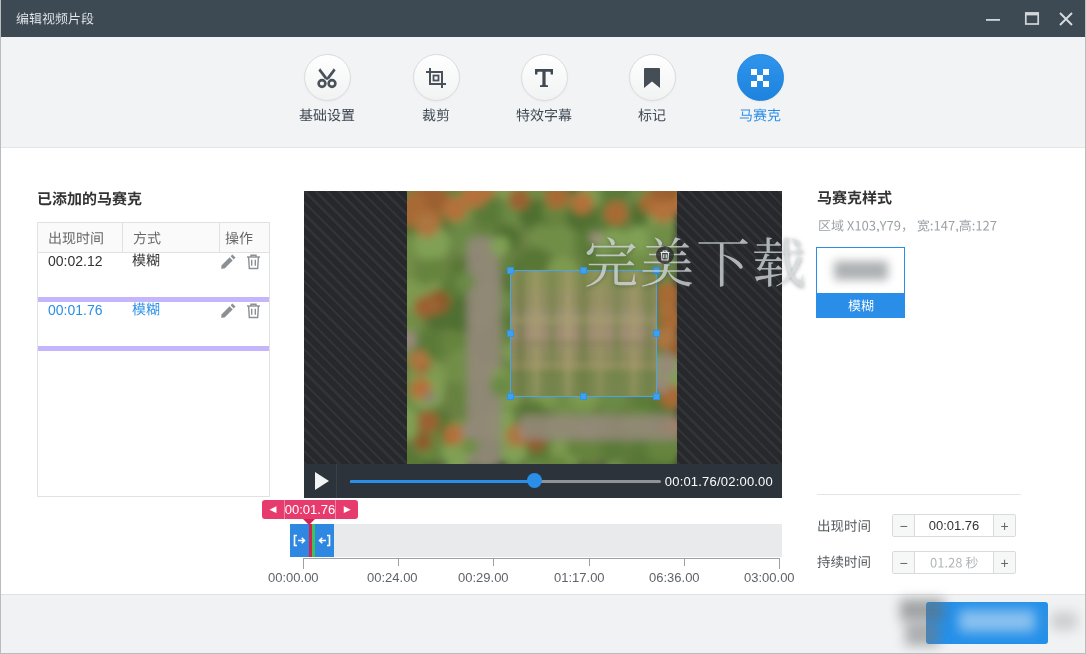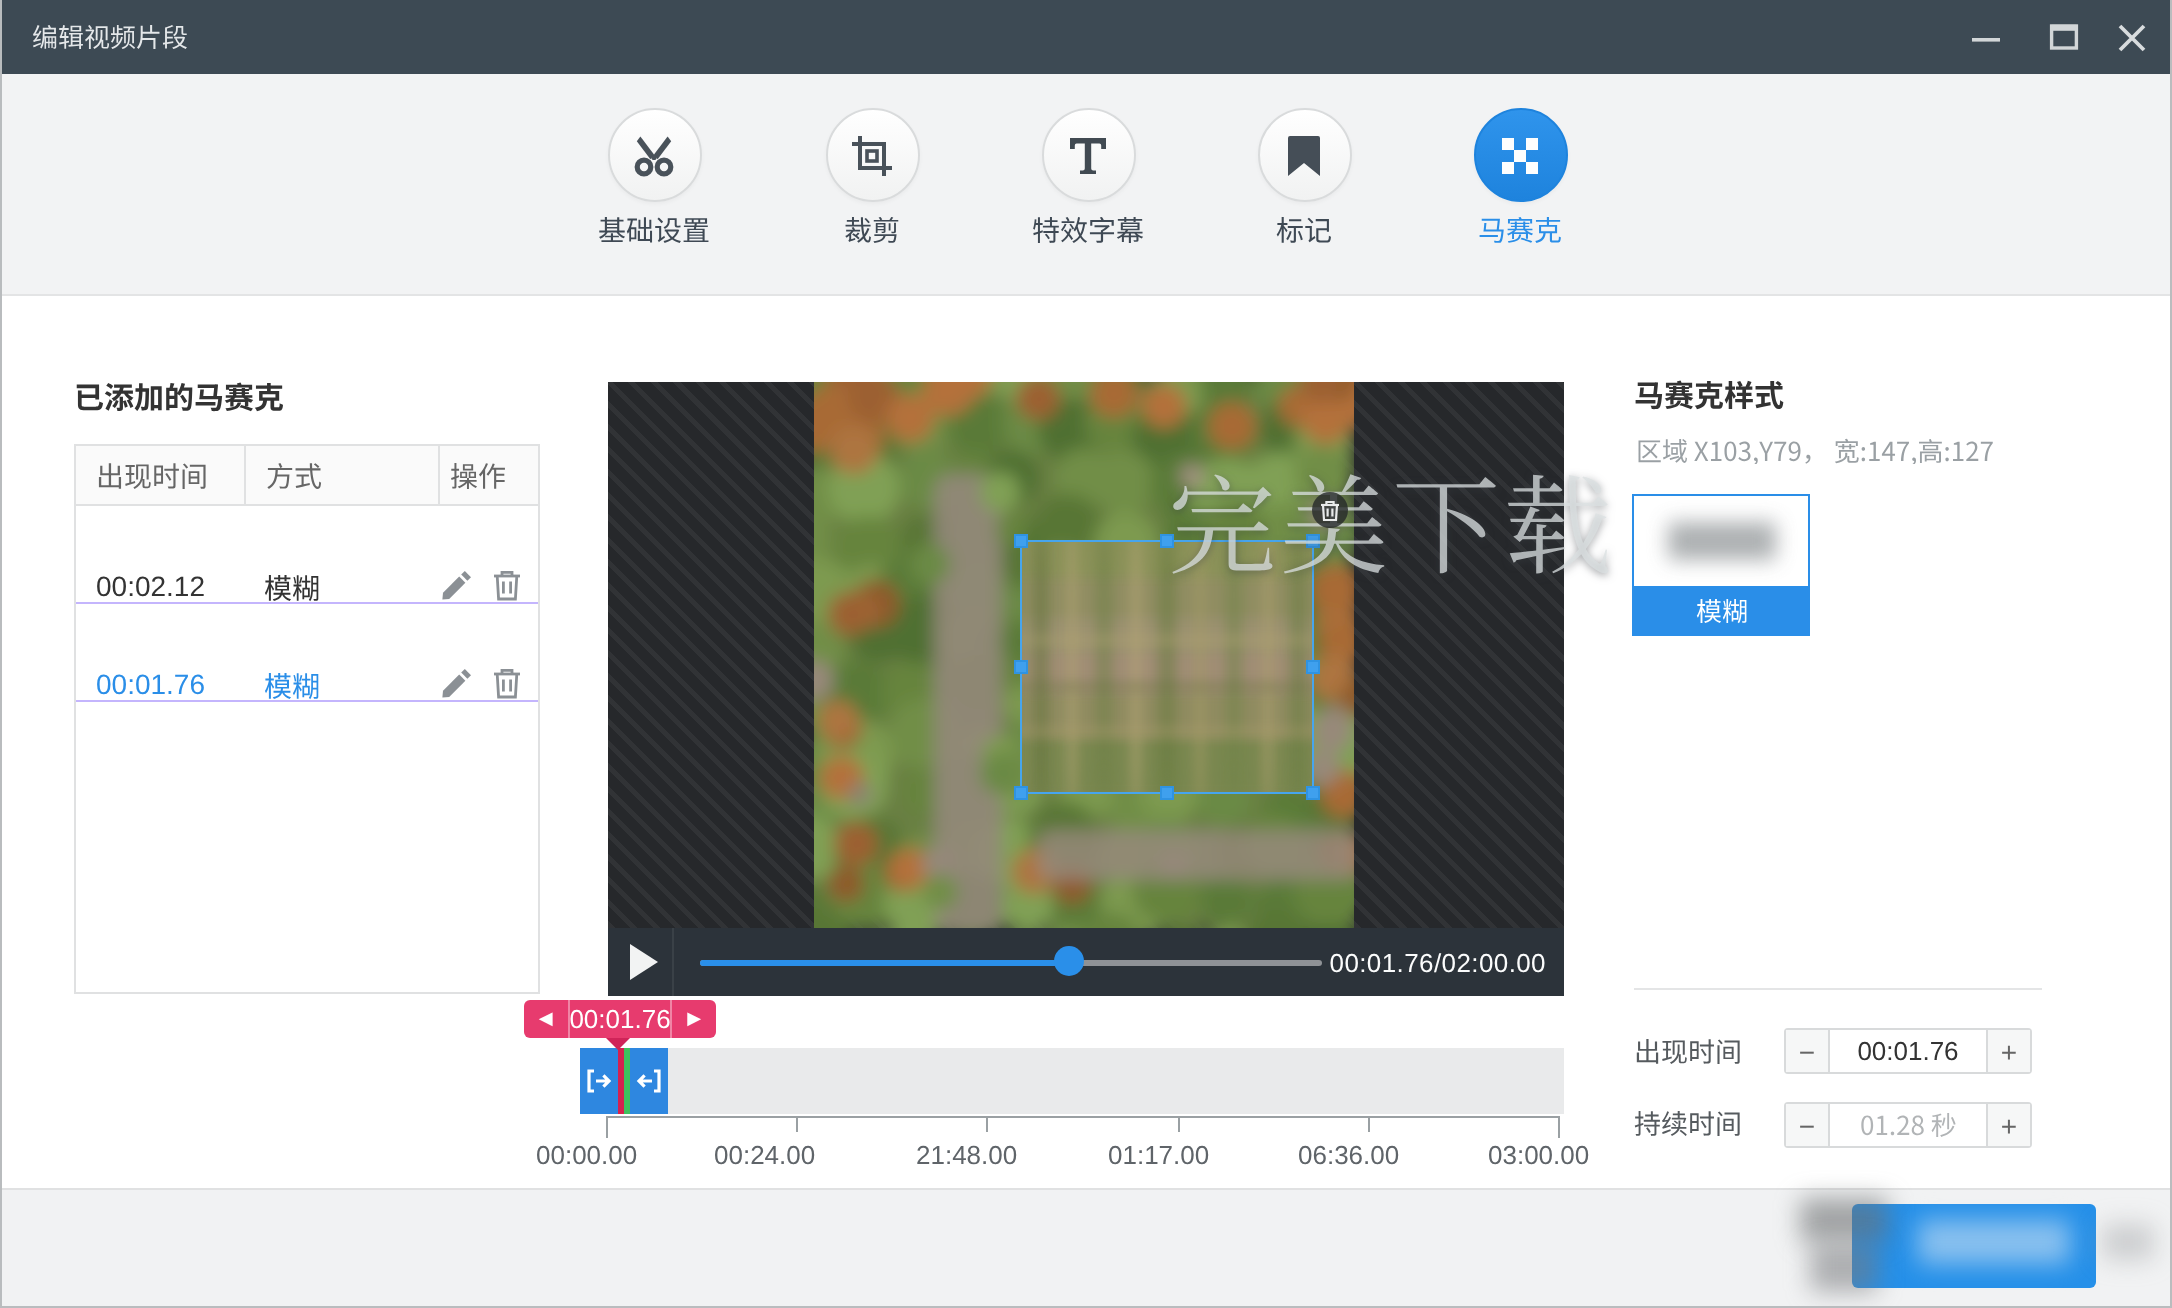--- a/index.html
+++ b/index.html
@@ -25,21 +25,21 @@
   .tool.active .tlabel { color:#2a8ee8; }
 
   
   #lp-title { position:absolute; left:37px; top:191px; color:#333; }
   #mosaic-table { position:absolute; left:37px; top:222px; width:233px; height:275px; border:1px solid #e0e1e2; background:#fff; }
   #mt-header { display:flex; height:30px; background:#fafafa; border-bottom:1px solid #e0e1e2; color:#666; }
   #mt-header .c { display:flex; align-items:center; padding-left:10px; }
   #mt-header .col-ops { padding-left:5px; }
   #mt-header .c + .c { border-left:1px solid #e0e1e2; }
   .col-time { width:84px; } .col-method { width:97px; } .col-ops { width:50px; }
-  .mt-row { display:flex; height:49px; border-bottom:1px solid #c4b5fd; color:#333; align-items:flex-end; }
+  .mt-row { display:flex; height:49px; border-bottom:5px solid #c4b5fd; color:#333; align-items:flex-start; }
   .mt-row.selected { color:#2a8ee8; }
   .mt-row .c { padding-left:10px; }
   .mt-row .col-time { font-size:14px; }
   .mt-row .col-ops { display:flex; gap:8px; padding-left:1px; align-items:center; }
   .opicon { width:17px; height:17px; color:#8b9095; cursor:pointer; }
 
   
   #stage { position:absolute; left:304px; top:191px; width:478px; height:273px; background-color:#26282b; background-image:repeating-linear-gradient(45deg, rgba(255,255,255,0.05) 0 2.5px, transparent 2.5px 8px); overflow:visible; }
   #video { position:absolute; left:103px; top:0; width:270px; height:273px; }
   #selection { position:absolute; left:206px; top:79px; width:147px; height:127px; border:1px solid #46a5ee; }
@@ -609,22 +609,22 @@
 <div id="ruler">
   <div class="line"></div>
   <div class="tick end" style="left:0"></div>
   <div class="tick" style="left:95px"></div>
   <div class="tick" style="left:190px"></div>
   <div class="tick" style="left:286px"></div>
   <div class="tick" style="left:381px"></div>
   <div class="tick end" style="left:476px"></div>
 </div>
 <div class="rlabel" style="left:268px">00:00.00</div>
-<div class="rlabel" style="left:357px">00:24.00</div>
-<div class="rlabel" style="left:458px">21:48.00</div>
+<div class="rlabel" style="left:367px">00:24.00</div>
+<div class="rlabel" style="left:458px">00:29.00</div>
 <div class="rlabel" style="left:554px">01:17.00</div>
 <div class="rlabel" style="left:649px">06:36.00</div>
 <div class="rlabel" style="left:744px">03:00.00</div>
 
 <div id="rp-title">
     <svg class="cjk" width="75.0" height="15.0" viewBox="0 -880 5000 1000" aria-label="马赛克样式">
       <path transform="translate(0,0)" d="M53 -212V-97H715V-212ZM209 -634C202 -527 188 -390 174 -303H806C789 -134 769 -54 743 -32C731 -21 718 -19 698 -19C671 -19 612 -20 552 -25C573 7 589 55 591 90C652 92 712 92 747 88C789 84 818 75 846 45C887 3 911 -106 933 -365C935 -380 937 -415 937 -415H764C778 -540 794 -681 801 -795L712 -802L692 -798H124V-681H671C664 -600 654 -503 643 -415H309C317 -483 324 -560 330 -626Z"></path>
       <path transform="translate(1000,0)" d="M453 -195C421 -79 351 -28 46 -4C64 19 86 60 92 86C431 49 530 -27 571 -195ZM517 -41C642 -8 814 50 899 91L964 6C907 -18 819 -48 731 -74H810V-229C841 -213 872 -199 904 -189C920 -217 953 -259 978 -281C908 -297 838 -325 780 -359H945V-441H702V-480H830V-541H702V-581H837V-618H938V-789H584C576 -813 562 -841 549 -863L429 -832C436 -819 442 -804 448 -789H65V-618H167V-581H300V-541H178V-480H300V-441H59V-359H246C183 -317 102 -283 23 -264C47 -243 78 -202 94 -176C133 -189 172 -205 209 -226V-65H318V-217H697V-84C655 -96 613 -107 577 -115ZM590 -682V-646H411V-682H300V-646H174V-699H824V-646H702V-682ZM411 -581H590V-541H411ZM411 -480H590V-441H411ZM383 -359H636C654 -339 674 -321 696 -303H325C346 -321 366 -340 383 -359Z"></path>
       <path transform="translate(2000,0)" d="M286 -470H715V-362H286ZM435 -850V-764H65V-656H435V-576H170V-255H304C288 -137 250 -61 27 -20C53 7 85 59 97 92C358 30 413 -85 434 -255H549V-71C549 42 578 78 695 78C718 78 799 78 823 78C923 78 955 37 967 -124C934 -132 882 -152 856 -171C852 -53 846 -35 812 -35C792 -35 728 -35 713 -35C678 -35 672 -39 672 -73V-255H839V-576H557V-656H939V-764H557V-850Z"></path>
       <path transform="translate(3000,0)" d="M794 -854C779 -795 749 -720 720 -663H546L620 -691C607 -735 571 -799 540 -847L433 -810C460 -765 488 -706 502 -663H400V-554H612V-457H431V-348H612V-249H373V-138H612V89H734V-138H961V-249H734V-348H916V-457H734V-554H945V-663H845C869 -710 894 -764 917 -817ZM157 -850V-663H44V-552H157V-528C128 -413 78 -285 22 -212C42 -180 68 -125 79 -91C107 -134 134 -192 157 -256V89H272V-367C293 -324 314 -281 325 -251L397 -336C379 -365 302 -477 272 -516V-552H367V-663H272V-850Z"></path>

